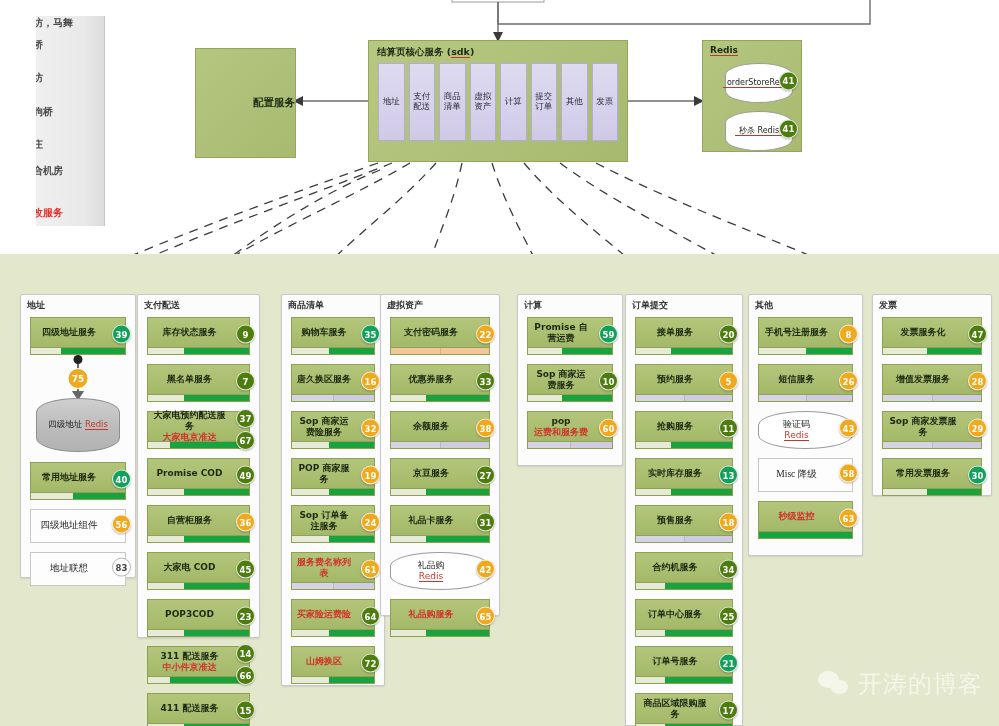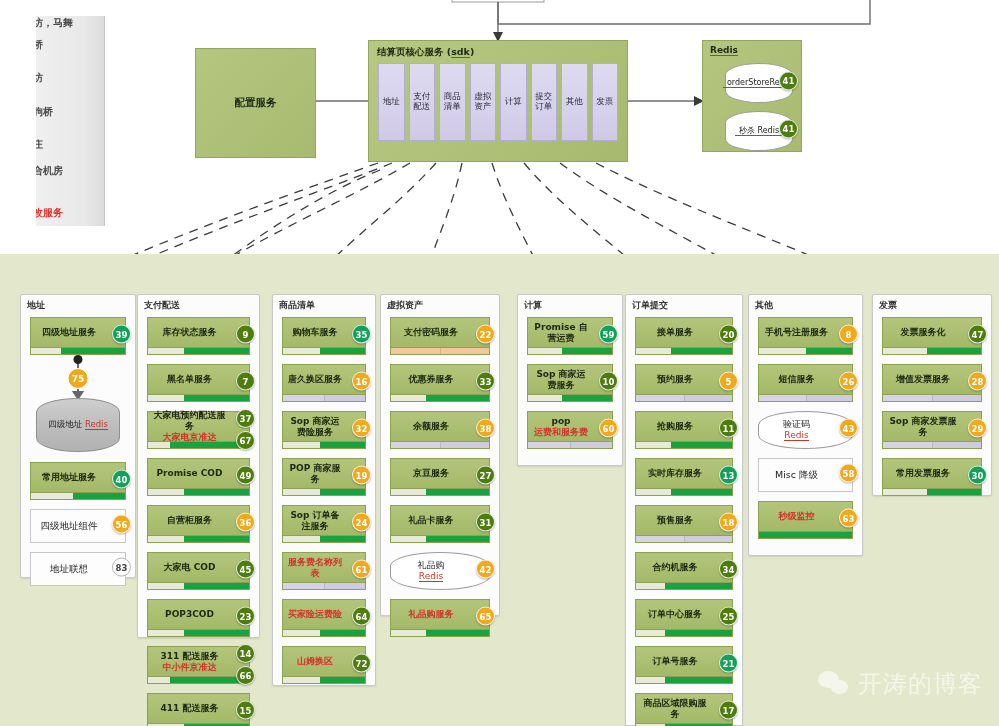--- a/index.html
+++ b/index.html
@@ -25,24 +25,24 @@
     padding:0 3px; white-space:nowrap;
     position:absolute; left:-6px;
   }
   #sidebar .sb-item.red { color:#e0322c; }
 
   
   #topwrap { position:absolute; left:0; top:0; width:999px; height:240px; }
   svg.lines { position:absolute; left:0; top:0; width:999px; height:726px; pointer-events:none; }
 
   .cfg-box {
-    position:absolute; left:195px; top:48px; width:121px; height:110px;
+    position:absolute; left:195px; top:48px; width:101px; height:110px;
     background: linear-gradient(135deg,#b5c67e 0%, #aec077 55%, #a7ba6e 100%);
     border:1px solid #93a55e;
-    display:flex; align-items:center; justify-content:center;
+    display:flex; align-items:center; justify-content:flex-end;
     font-size:10.5px; color:#23301a; font-weight:bold;
   }
 
   .core-box {
     position:absolute; left:368px; top:40px; width:260px; height:122px;
     background: linear-gradient(135deg,#b7c880 0%, #aec077 60%, #a6b96d 100%);
     border:1px solid #93a55e;
   }
   .core-title { position:absolute; left:8px; top:5px; font-size:9.5px; font-weight:bold; color:#1d2a14; }
   .core-title .u { border-bottom:1px solid #c0392b; }
@@ -105,21 +105,21 @@
   .bar .g1 { background:#e6ead6; }
   .bar .g2 { background:#18a33f; }
   .bar .p1 { background:#d6d3e4; }
   .bar .p2 { background:#cfcbe0; border-left:1px solid #b9b4cf; }
   .bar .o1 { background:#f2c79a; }
   .bar .o2 { background:#f2c79a; border-left:1px solid #ddb184; }
 
   .card.plain {
     background:#fdfdfd; border:1px solid #c8c8c8; height:34px;
   }
-  .card.plain .lbl { bottom:0; color:#222; font-weight:normal; font-size:9.5px; }
+  .card.plain .lbl { bottom:0; color:#222; font-weight:normal; font-size:9.5px;font-family:Liberation Serif, serif; }
 
   .card.cylcard {
     background:#fff; border:1px solid #9b9b9b; border-radius:50% / 14px; height:38px;
   }
   .card.cylcard .lbl { bottom:0; font-weight:normal; color:#222; }
   .card.cylcard .lbl .rd { color:#c0392b; border-bottom:1px solid #c0392b; }
 
   .badge {
     position:absolute; right:-6px; top:50%; transform:translateY(-60%);
     width:19px; height:19px; border-radius:50%;
@@ -373,21 +373,21 @@
         <div class="card">
           <span class="lbl">411 配送服务</span>
           <span class="bar">
             <i class="g1" style="width:36%"></i>
             <i class="g2" style="width:64%"></i>
           </span>
           <span class="badge blue">15</span>
         </div>
       </div>
     </div>
-    <div class="panel" style="left: 272px; width: 104px; height: 392px;">
+    <div class="panel" style="left: 281px; width: 104px; height: 392px;">
       <div class="panel-title">商品清单</div>
       <div class="panel-body">
         <div class="card">
           <span class="lbl">购物车服务</span>
           <span class="bar">
             <i class="g1" style="width:45%"></i>
             <i class="g2" style="width:55%"></i>
           </span>
           <span class="badge green">35</span>
         </div>

